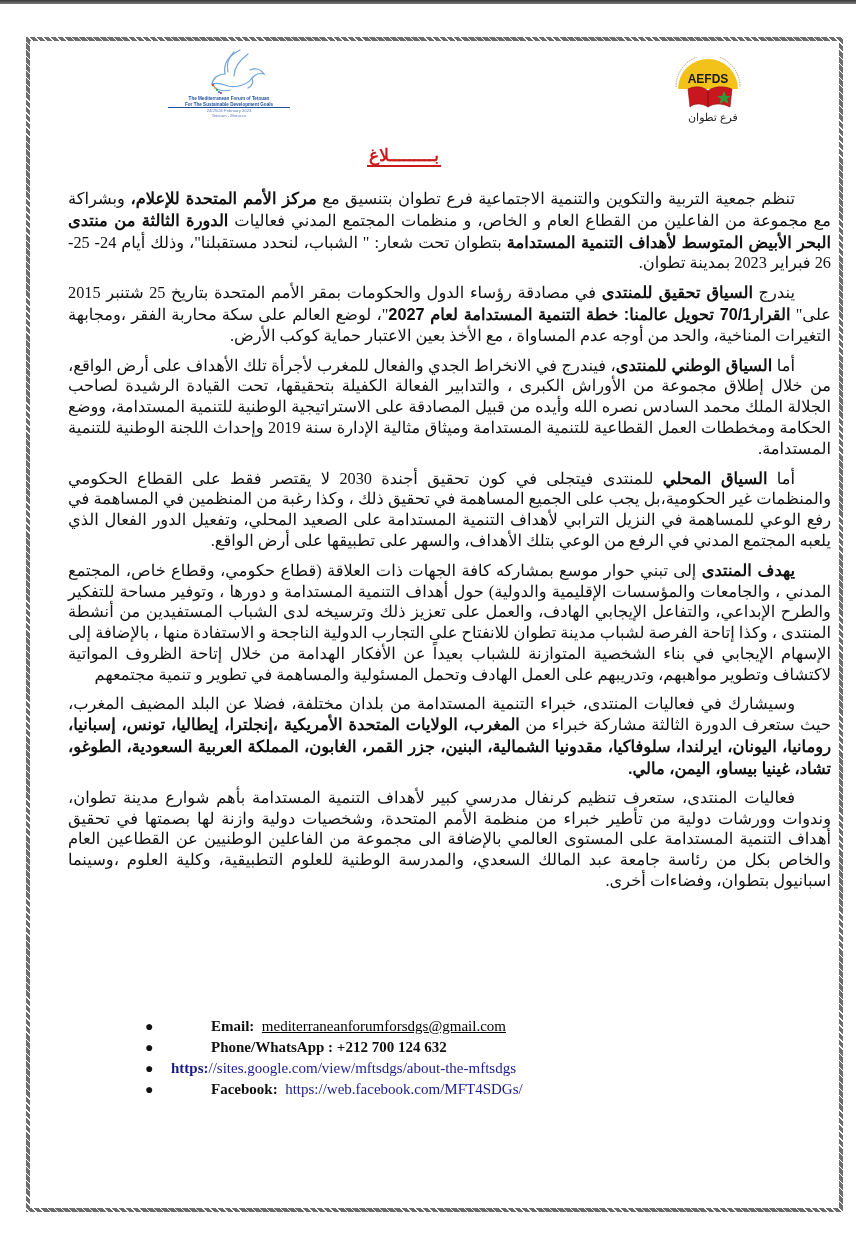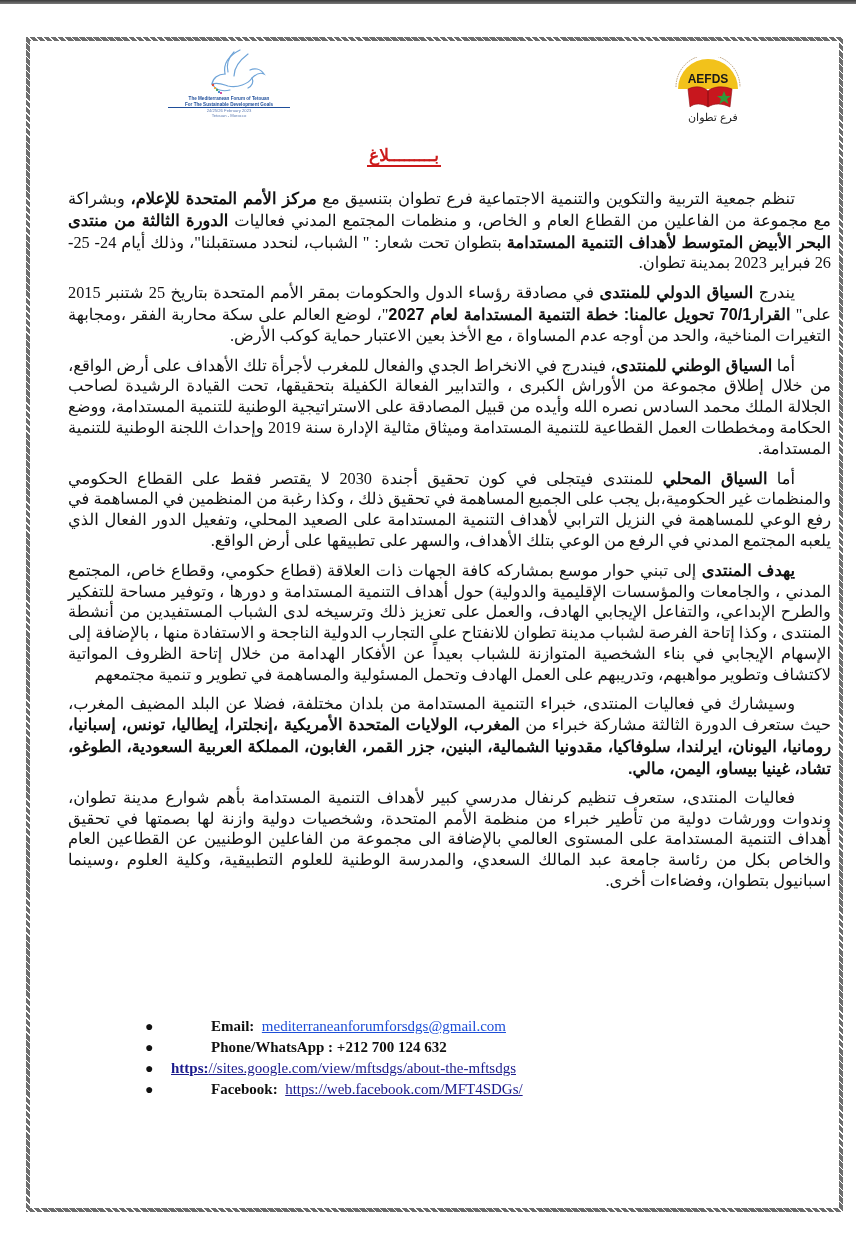--- a/index.html
+++ b/index.html
@@ -19,22 +19,22 @@
   .title span { color: #cc1b1b; font-size: 17px; font-weight: bold; border-bottom: 2px solid #cc1b1b; padding: 0 2px; direction: rtl; display: inline-block; line-height: 18px; }
   .body-text { position: absolute; left: 60px; top: 180px; width: 779px; direction: rtl; text-align: justify;
                font-family: "Liberation Serif", serif; font-size: 16.3px; line-height: 20.8px; color: #111; }
   .body-text p { margin: 8px; text-indent: 36px; text-align-last: right; }
   .body-text b { font-family: "Liberation Sans", sans-serif; font-weight: bold; }
   .contacts { position: absolute; left: 145px; top: 1016px; margin: 0; padding: 0; list-style: none;
               font-family: "Liberation Serif", serif; font-size: 15px; line-height: 21px; color: #111; }
   .contacts li { position: relative; padding-left: 26px; white-space: nowrap; }
   .contacts li .bullet { position: absolute; left: 0; top: 0; font-size: 14px; }
   .contacts .k { font-weight: bold; margin-left: 40px; }
-  .contacts a { color: #1a1a8c; text-decoration: underline; }
-  .contacts .email-val { color: #1d4ed8; text-decoration: underline; }
+  .contacts a { color: #1a1a8c; }
+  .contacts .email-val { color: #000000; text-decoration: underline; }
 </style>
 </head>
 <body>
 
 <div class="top-bar"></div>
 <div class="frame"></div>
 
 <div class="logo-left">
   <svg width="120" height="50" viewBox="0 0 120 50">
     <g fill="none" stroke="#6fa4d8" stroke-width="1.2" stroke-linecap="round">
@@ -72,21 +72,21 @@
   </svg>
   <div class="lbl">فرع تطوان</div>
 </div>
 
 <div class="title">
   <span>بـــــــــلاغ</span>
 </div>
 
 <div class="body-text">
   <p><span>تنظم جمعية التربية والتكوين والتنمية الاجتماعية فرع تطوان بتنسيق مع </span><b>مركز الأمم المتحدة للإعلام،</b><span> وبشراكة مع مجموعة من الفاعلين من القطاع العام و الخاص، و منظمات المجتمع المدني فعاليات </span><b>الدورة الثالثة من منتدى البحر الأبيض المتوسط لأهداف التنمية المستدامة</b><span> بتطوان تحت شعار: " الشباب، لنحدد مستقبلنا"، وذلك أيام 24- 25- 26 فبراير 2023 بمدينة تطوان.</span></p>
-  <p><span>يندرج </span><b>السياق الدولي للمنتدى</b><span> في مصادقة رؤساء الدول والحكومات بمقر الأمم المتحدة بتاريخ 25 شتنبر 2015 على" </span><b>القرار70/1 تحويل عالمنا: خطة التنمية المستدامة لعام 2027</b><span>"، لوضع العالم على سكة محاربة الفقر ،ومجابهة التغيرات المناخية، والحد من أوجه عدم المساواة ، مع الأخذ بعين الاعتبار حماية كوكب الأرض.</span></p>
+  <p><span>يندرج </span><b>السياق تحقيق للمنتدى</b><span> في مصادقة رؤساء الدول والحكومات بمقر الأمم المتحدة بتاريخ 25 شتنبر 2015 على" </span><b>القرار70/1 تحويل عالمنا: خطة التنمية المستدامة لعام 2027</b><span>"، لوضع العالم على سكة محاربة الفقر ،ومجابهة التغيرات المناخية، والحد من أوجه عدم المساواة ، مع الأخذ بعين الاعتبار حماية كوكب الأرض.</span></p>
   <p><span>أما </span><b>السياق الوطني للمنتدى</b><span>، فيندرج في الانخراط الجدي والفعال للمغرب لأجرأة تلك الأهداف على أرض الواقع، من خلال إطلاق مجموعة من الأوراش الكبرى ، والتدابير الفعالة الكفيلة بتحقيقها، تحت القيادة الرشيدة لصاحب الجلالة الملك محمد السادس نصره الله وأيده من قبيل المصادقة على الاستراتيجية الوطنية للتنمية المستدامة، ووضع الحكامة ومخططات العمل القطاعية للتنمية المستدامة وميثاق مثالية الإدارة سنة 2019 وإحداث اللجنة الوطنية للتنمية المستدامة.</span></p>
   <p><span>أما </span><b>السياق المحلي</b><span> للمنتدى فيتجلى في كون تحقيق أجندة 2030 لا يقتصر فقط على القطاع الحكومي والمنظمات غير الحكومية،بل يجب على الجميع المساهمة في تحقيق ذلك ، وكذا رغبة من المنظمين في المساهمة في رفع الوعي للمساهمة في النزيل الترابي لأهداف التنمية المستدامة على الصعيد المحلي، وتفعيل الدور الفعال الذي يلعبه المجتمع المدني في الرفع من الوعي بتلك الأهداف، والسهر على تطبيقها على أرض الواقع.</span></p>
   <p><b>يهدف المنتدى</b><span> إلى تبني حوار موسع بمشاركه كافة الجهات ذات العلاقة (قطاع حكومي، وقطاع خاص، المجتمع المدني ، والجامعات والمؤسسات الإقليمية والدولية) حول أهداف التنمية المستدامة و دورها ، وتوفير مساحة للتفكير والطرح الإبداعي، والتفاعل الإيجابي الهادف، والعمل على تعزيز ذلك وترسيخه لدى الشباب المستفيدين من أنشطة المنتدى ، وكذا إتاحة الفرصة لشباب مدينة تطوان للانفتاح على التجارب الدولية الناجحة و الاستفادة منها ، بالإضافة إلى الإسهام الإيجابي في بناء الشخصية المتوازنة للشباب بعيداً عن الأفكار الهدامة من خلال إتاحة الظروف المواتية لاكتشاف وتطوير مواهبهم، وتدريبهم على العمل الهادف وتحمل المسئولية والمساهمة في تطوير و تنمية مجتمعهم</span></p>
   <p><span>وسيشارك في فعاليات المنتدى، خبراء التنمية المستدامة من بلدان مختلفة، فضلا عن البلد المضيف المغرب، حيث ستعرف الدورة الثالثة مشاركة خبراء من </span><b>المغرب، الولايات المتحدة الأمريكية ،إنجلترا، إيطاليا، تونس، إسبانيا، رومانيا، اليونان، ايرلندا، سلوفاكيا، مقدونيا الشمالية، البنين، جزر القمر، الغابون، المملكة العربية السعودية، الطوغو، تشاد، غينيا بيساو، اليمن، مالي.</b></p>
   <p><span>فعاليات المنتدى، ستعرف تنظيم كرنفال مدرسي كبير لأهداف التنمية المستدامة بأهم شوارع مدينة تطوان، وندوات وورشات دولية من تأطير خبراء من منظمة الأمم المتحدة، وشخصيات دولية وازنة لها بصمتها في تحقيق أهداف التنمية المستدامة على المستوى العالمي بالإضافة الى مجموعة من الفاعلين الوطنيين عن القطاعين العام والخاص بكل من رئاسة جامعة عبد المالك السعدي، والمدرسة الوطنية للعلوم التطبيقية، وكلية العلوم ،وسينما اسبانيول بتطوان، وفضاءات أخرى.</span></p>
 </div>
 
 <ul class="contacts">
   <li>
     <span class="bullet">●</span>

